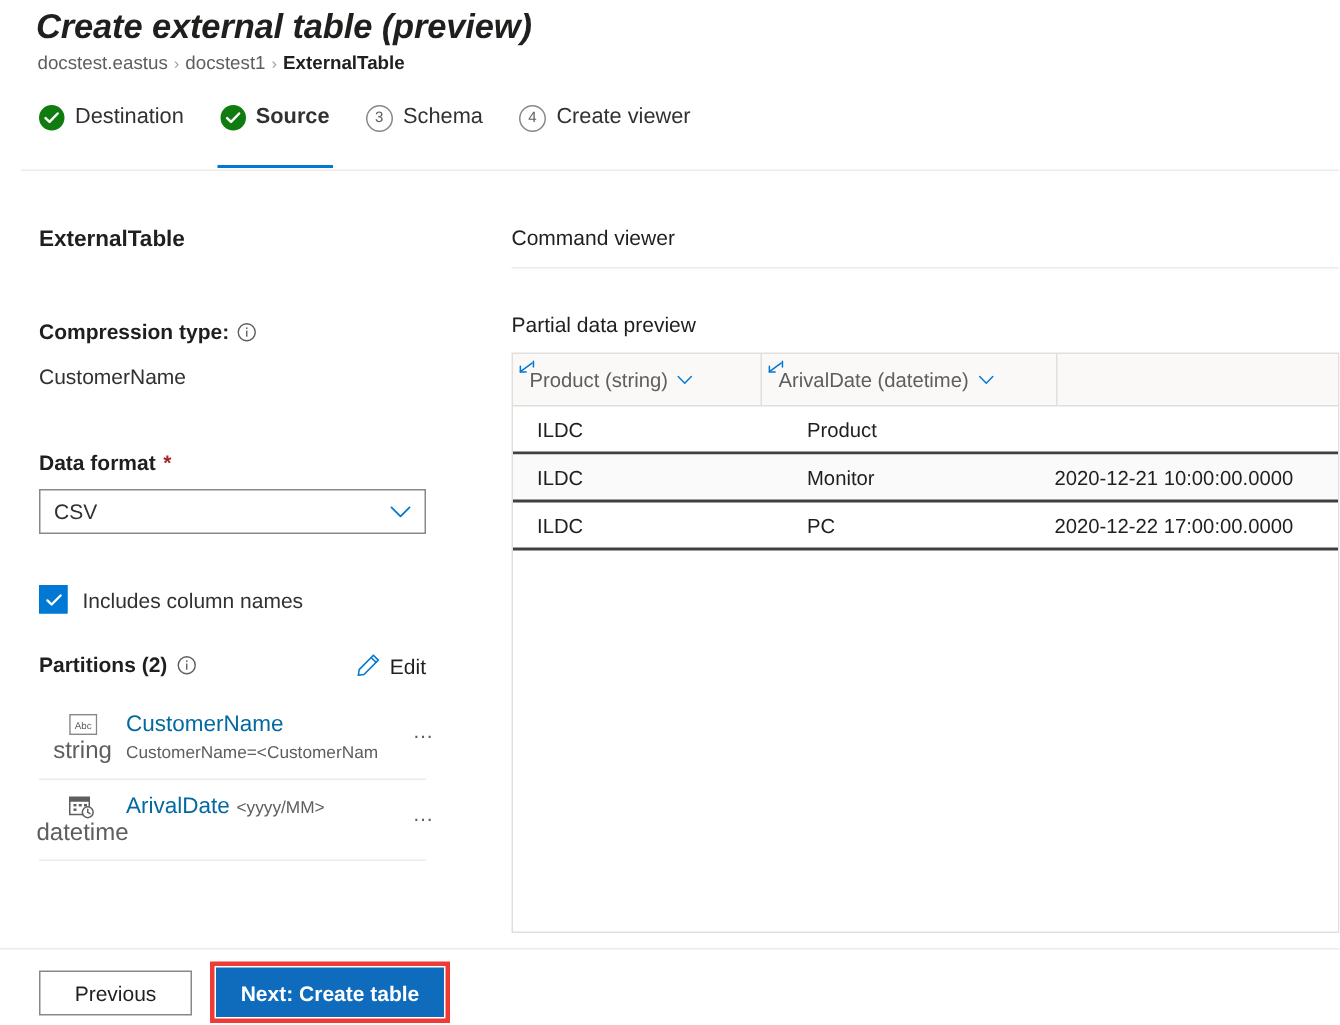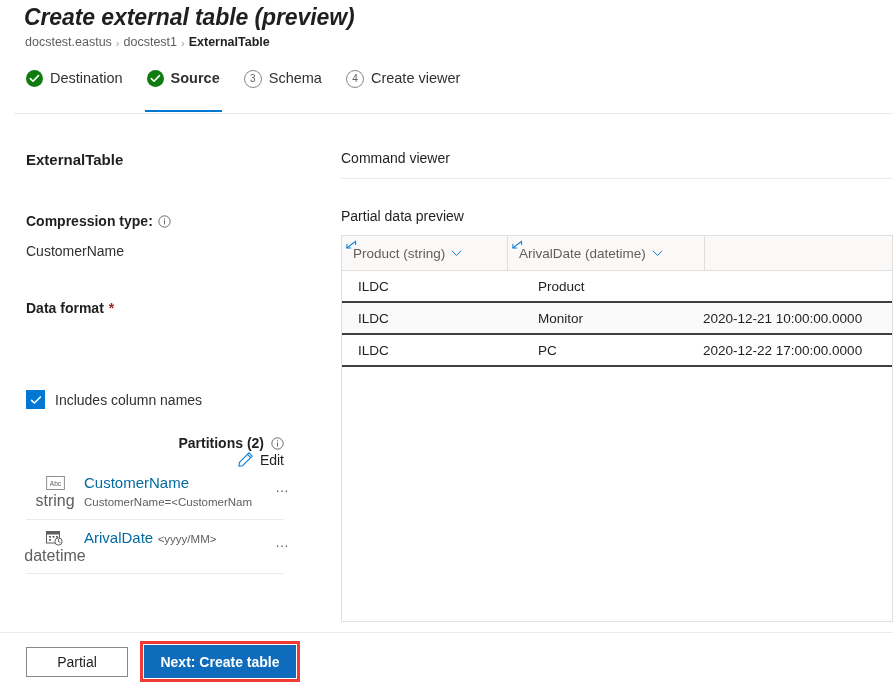--- a/index.html
+++ b/index.html
@@ -177,22 +177,21 @@
     display: flex; align-items: center; justify-content: center;
     flex: none;
   }
   .checkbox-label { font-size: 14px; color: #323130; }
 
   .partitions-head {
     position: absolute;
     left: 26px; top: 310px;
     width: 258px;
     display: flex;
-    align-items: flex-end;
-    flex-direction: column;
+    align-items: flex-start;
   }
   .partitions-title {
     font-size: 14px; font-weight: 700; color: #201f1e;
     display:flex; align-items:center; gap:6px;
   }
   .edit-btn {
     margin-left: auto;
     display: flex; align-items: center; gap: 6px;
     font-size: 14px; color: #201f1e;
     cursor: pointer;
@@ -427,20 +426,28 @@
         </svg>
     </span>
   </div>
   <div class="compression-value">CustomerName</div>
 
   <div class="field-label dataformat-label">
     <span>Data format</span>
     <span class="req">*</span>
   </div>
 
+  <div class="dropdown">
+    <span class="dd-value">CSV</span>
+    <span class="chev">
+      <svg width="14" height="9" viewBox="0 0 14 9">
+          <path d="M1 1.3 L7 7.2 L13 1.3" fill="none" stroke="#0078d4" stroke-width="1.2" stroke-linecap="round" stroke-linejoin="round"></path>
+        </svg>
+    </span>
+  </div>
 
   <div class="checkbox-row cb-row-pos">
     <span class="checkbox">
       <svg width="12" height="12" viewBox="0 0 12 12">
           <path d="M1.6 6.3 L4.4 9 L10.4 3" fill="none" stroke="#ffffff" stroke-width="1.6" stroke-linecap="round" stroke-linejoin="round"></path>
         </svg>
     </span>
     <span class="checkbox-label">Includes column names</span>
   </div>
 
@@ -577,16 +584,16 @@
       <div class="gr-cell col-1">PC</div>
       <div class="gr-cell col-2">2020-12-22 17:00:00.0000</div>
       <div class="gr-cell col-3"></div>
     </div>
 
   </div>
 </div>
 
 <div class="footer-rule"></div>
 <div class="footer">
-  <button class="btn-prev">Partial</button>
+  <button class="btn-prev">Previous</button>
   <div class="btn-next-highlight"></div>
   <button class="btn-next">Next: Create table</button>
 </div>
 
 </body></html>

